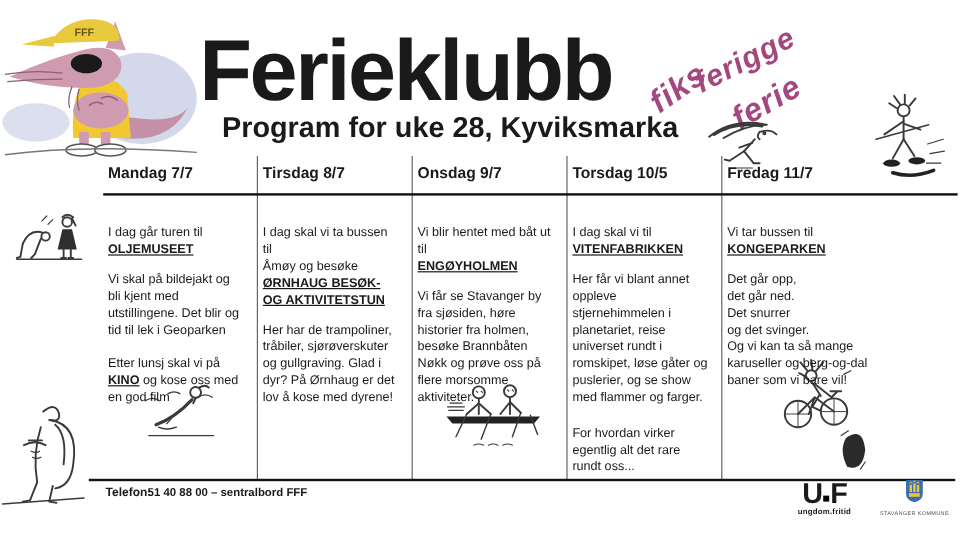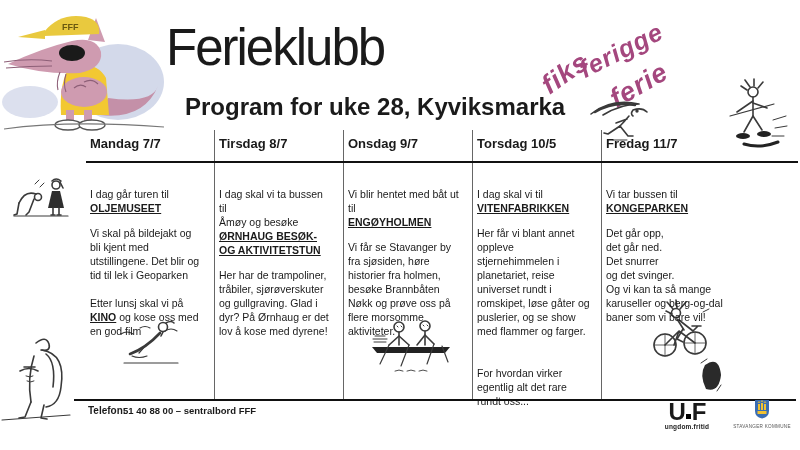--- a/index.html
+++ b/index.html
@@ -2,40 +2,40 @@
 <html><head>
 <meta charset="utf-8">
 <style>
   html,body { margin:0; padding:0; background:#fff; }
   .page {
     position:relative; width:800px; height:450px; background:#fff;
     font-family:"Liberation Sans", sans-serif; overflow:hidden; color:#1a1a1a;
   }
   .abs { position:absolute; }
 
-  .title { left:166px; top:18px; font-size:51px; font-weight:normal; letter-spacing:-2px;text-align:right; }
+  .title { left:166px; top:18px; font-size:72px; font-weight:bold; letter-spacing:-2px;text-align:right; }
   .subtitle { left:185px; top:93px; font-size:24px; font-weight:bold; }
 
   .scribble { left:538px; top:26px; width:160px; height:100px; }
   .scribble span {
     position:absolute; font-weight:bold; font-style:italic; letter-spacing:1px;
   }
   .scr-w1 { left:2px;  top:32px; font-size:27px; transform:rotate(-35deg); }
   .scr-w2 { left:38px; top:10px; font-size:25px; transform:rotate(-27deg); }
   .scr-w3 { left:70px; top:44px; font-size:27px; transform:rotate(-30deg); }
 
   .daytable { left:86px; top:130px; width:712px; height:270px; display:flex; }
   .header-rule { left:0; top:31px; width:100%; height:2px; background:#111; }
   .col { width:129px; flex:0 0 auto; padding:0 10px 0 4px; box-sizing:border-box; border-right:1px solid #666; }
   .col:last-child { flex:1 1 auto; border-right:none; padding-right:56px; }
   .day-header { font-size:13px; font-weight:bold; padding-top:6px; height:25px; white-space:nowrap; }
   .col p { font-size:10.5px; line-height:14px; margin:0 0 11px 0; }
   .col p:first-of-type { margin-top:26px; }
   .col .gap-small { margin-top:14px; }
-  .col .gap-large { margin-top:28px; }
+  .col .gap-large { margin-top:16px; }
   .hl { font-weight:bold; text-decoration:underline; }
 
   .bottom-rule { left:74px; top:399px; width:722px; height:2px; background:#111; }
   .tel-label { left:88px;  top:405px; font-size:10px; font-weight:bold; }
   .tel-value { left:123px; top:405px; font-size:9.5px; font-weight:bold; }
 
   .uf-logo { left:662px; top:401px; width:50px; text-align:center; }
   .uf-main { font-size:24px; font-weight:900; letter-spacing:-1px; line-height:22px; white-space:nowrap; }
   .uf-dot { display:inline-block; width:5px; height:5px; background:#000; margin:0 1px 1px 1px; }
   .uf-sub { font-size:6.5px; font-weight:bold; letter-spacing:0.2px; }

